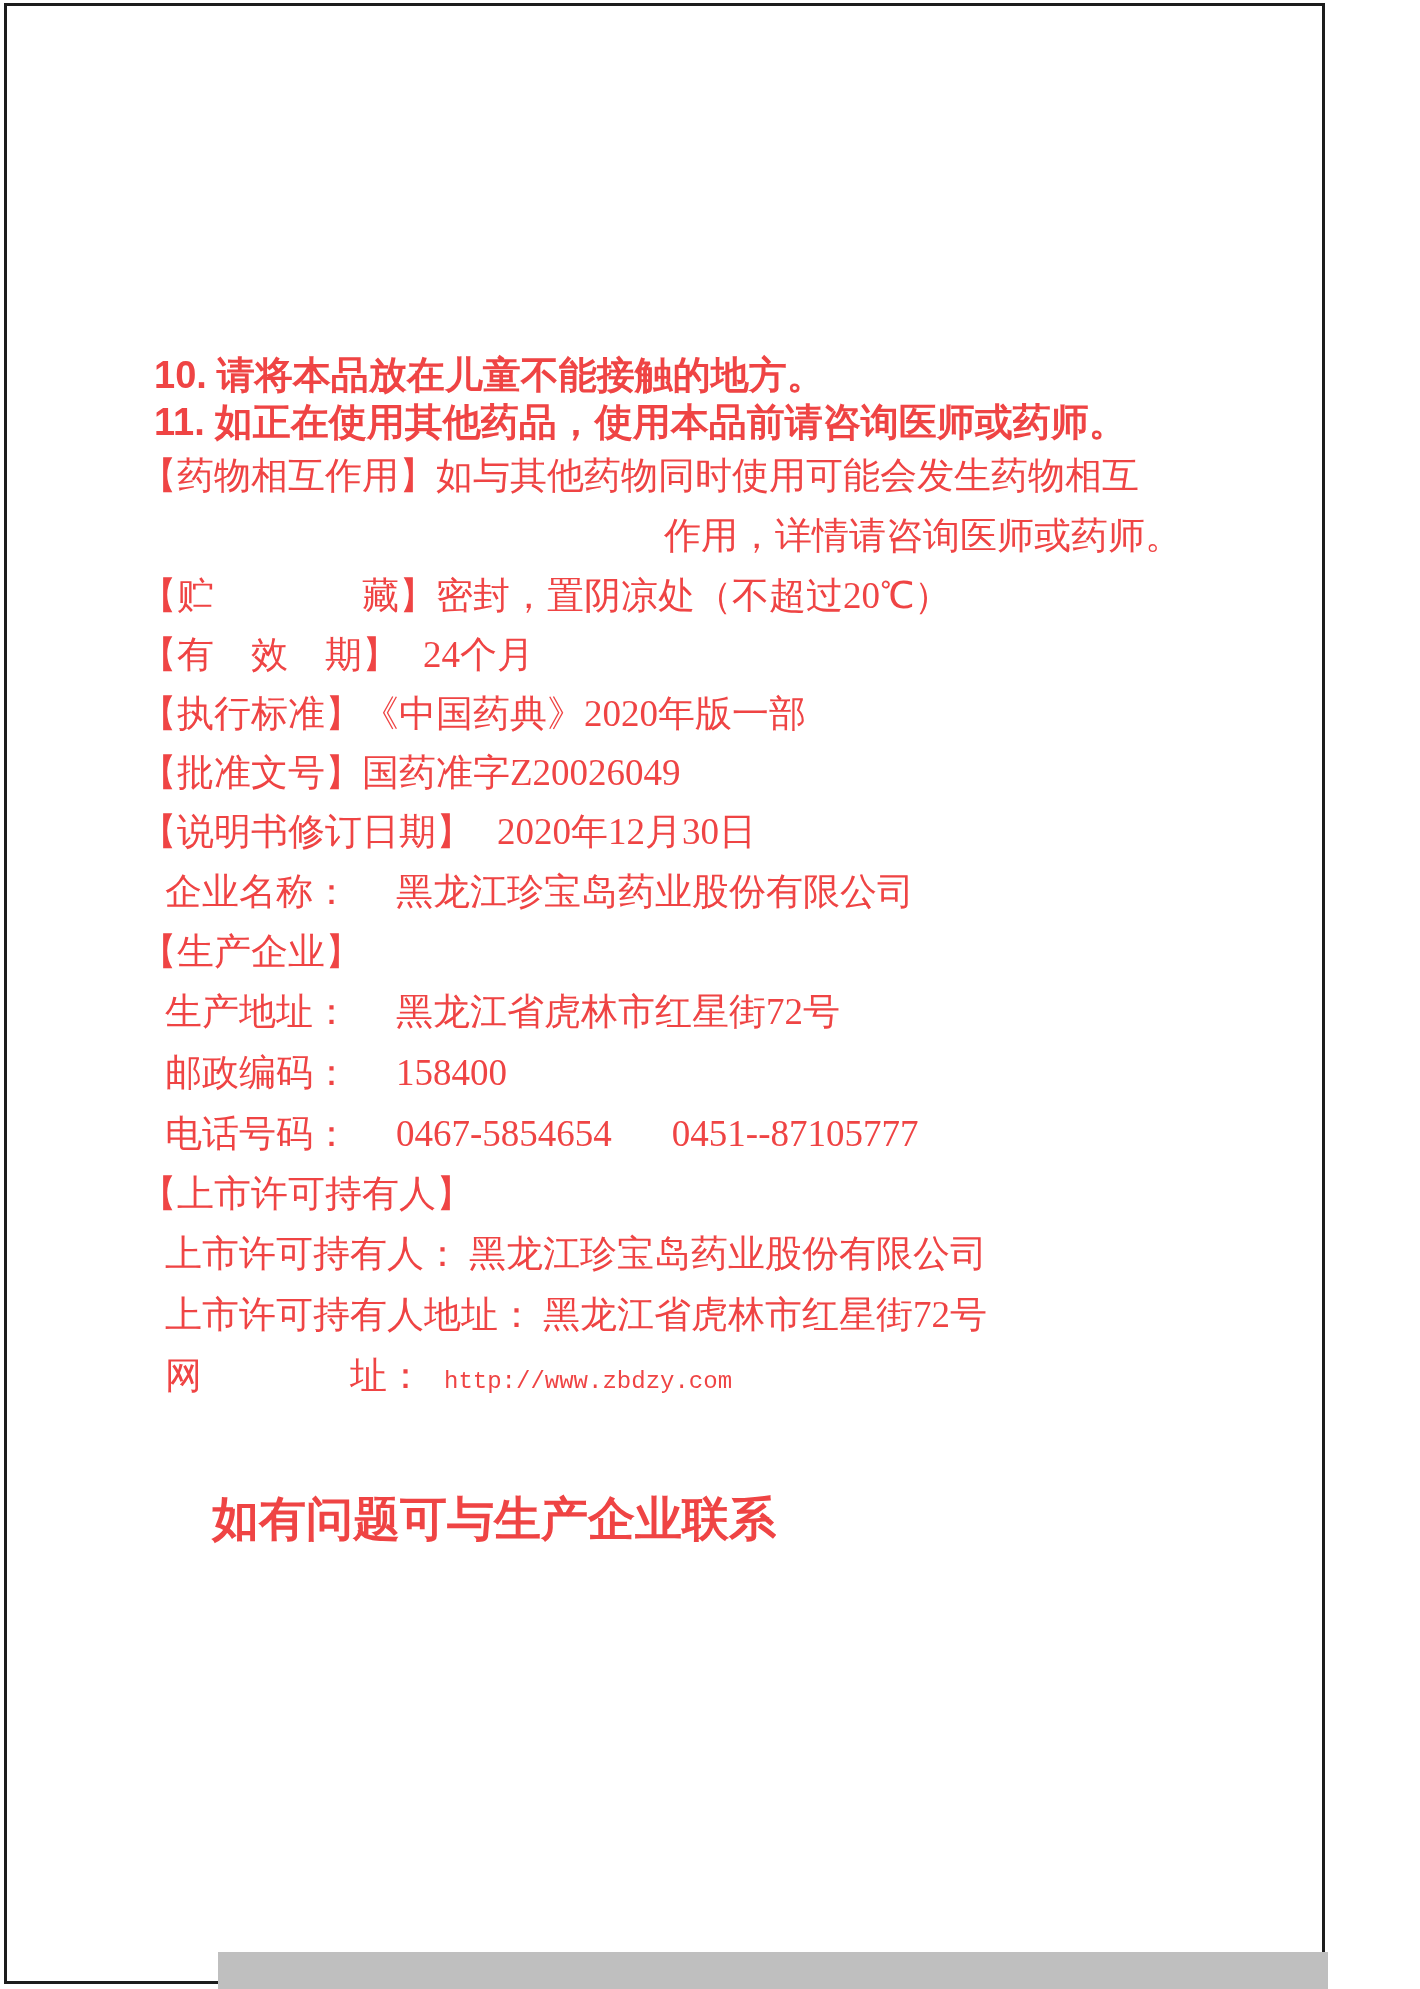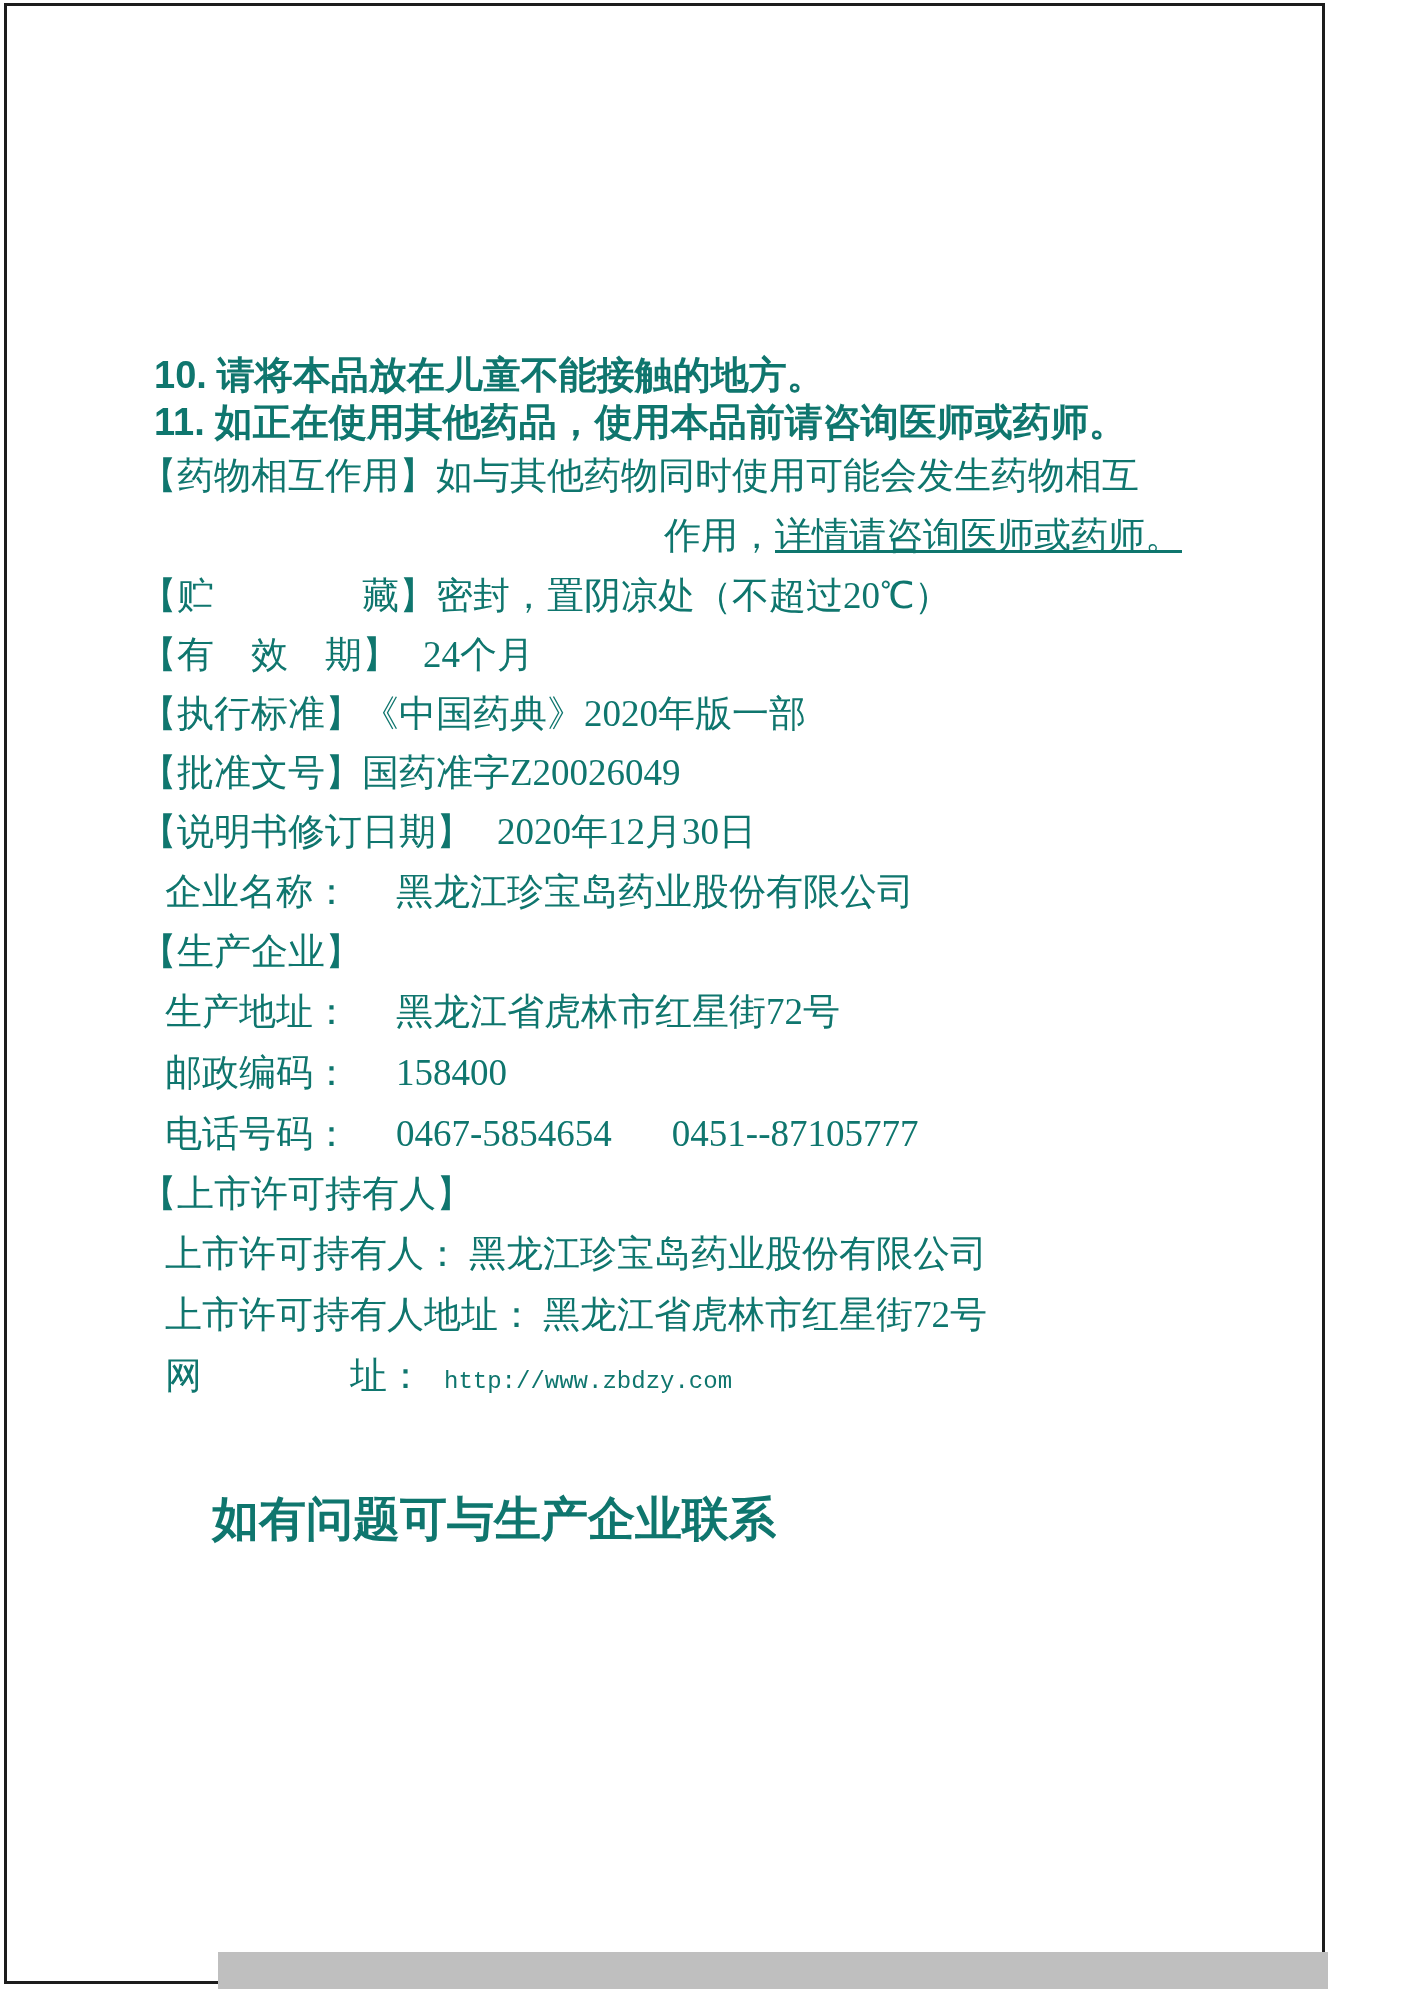--- a/index.html
+++ b/index.html
@@ -2,21 +2,21 @@
 <html><head>
 <meta charset="utf-8">
 <style>
   html, body { margin: 0; padding: 0; background: #ffffff; }
   .page {
     position: relative;
     width: 1328px;
     height: 1989px;
     background: #ffffff;
     overflow: hidden;
-    color: #0f766e;
+    color: #ef4444;
     font-family: "Liberation Serif", serif;
   }
   .page-border {
     position: absolute;
     left: 4px; top: 3px; right: 3px; bottom: 5px;
     border: 3px solid #1c1c1c;
     z-index: 1;
   }
   .content {
     position: absolute;
@@ -30,21 +30,21 @@
     font-size: 38px;
     line-height: 47px;
     padding-left: 14px;
     white-space: nowrap;
   }
   .prec-num { margin-right: 10px; }
   
   .srow { font-size: 37px; white-space: nowrap; }
   .row-int1 { line-height: 60px; }
   .row-int2 { line-height: 60px; padding-left: 524px; }
-  .sans-mid { font-family: "Liberation Sans", sans-serif; text-decoration: underline; }
+  .sans-mid { font-family: "Liberation Sans", sans-serif; }
   .frow { line-height: 59px; }
   .gap-md { margin-left: 24px; }
   .mrow { line-height: 61px; padding-left: 25px; }
   .lrow { line-height: 61px; padding-left: 25px; }
   .mrow .val  { margin-left: 46px; }
   .mrow .val2 { margin-left: 60px; }
   .lrow .val  { margin-left: 8px; }
   .url {
     font-family: "Liberation Mono", monospace;
     font-size: 24px;

